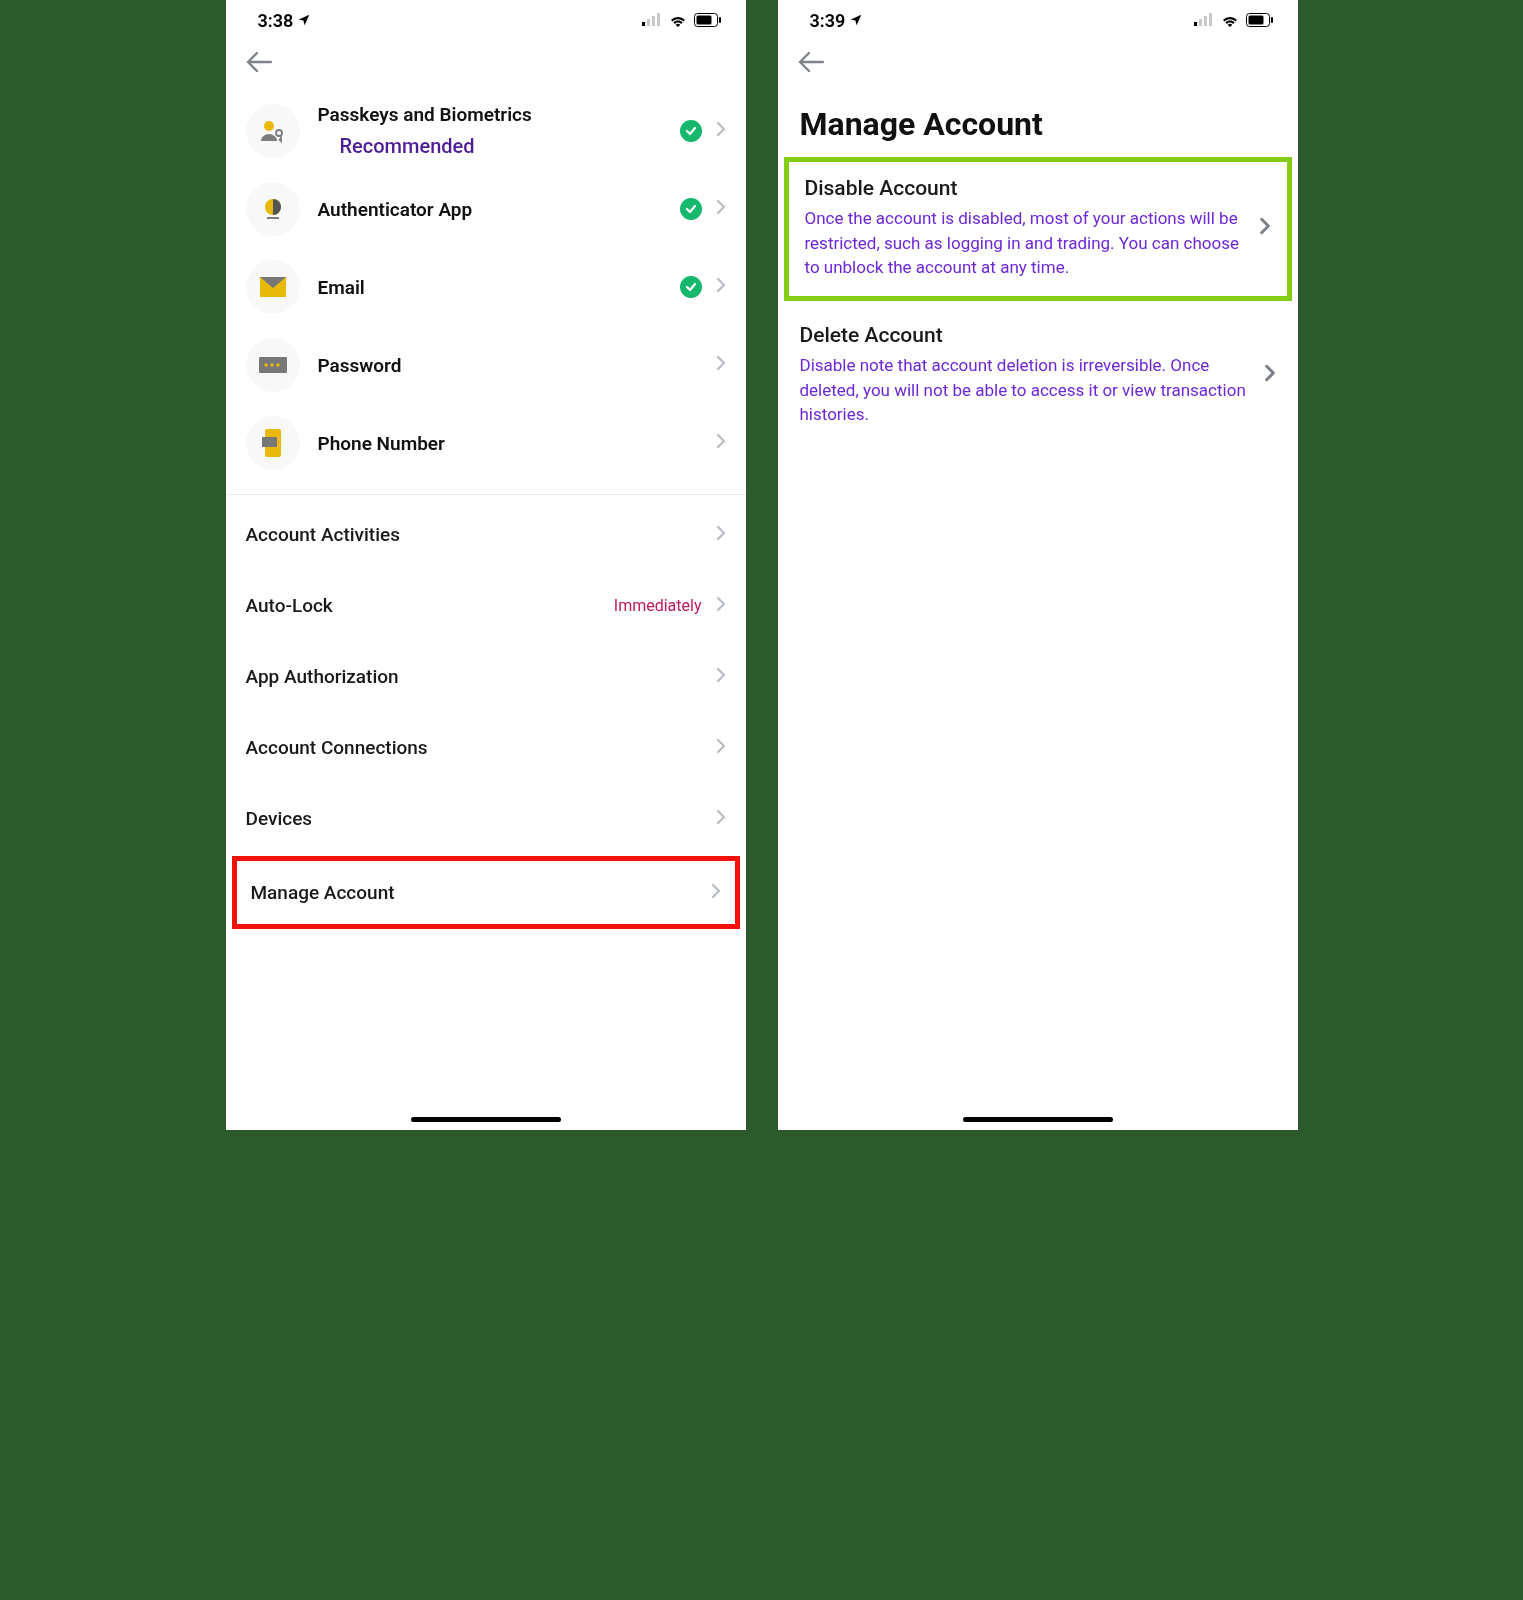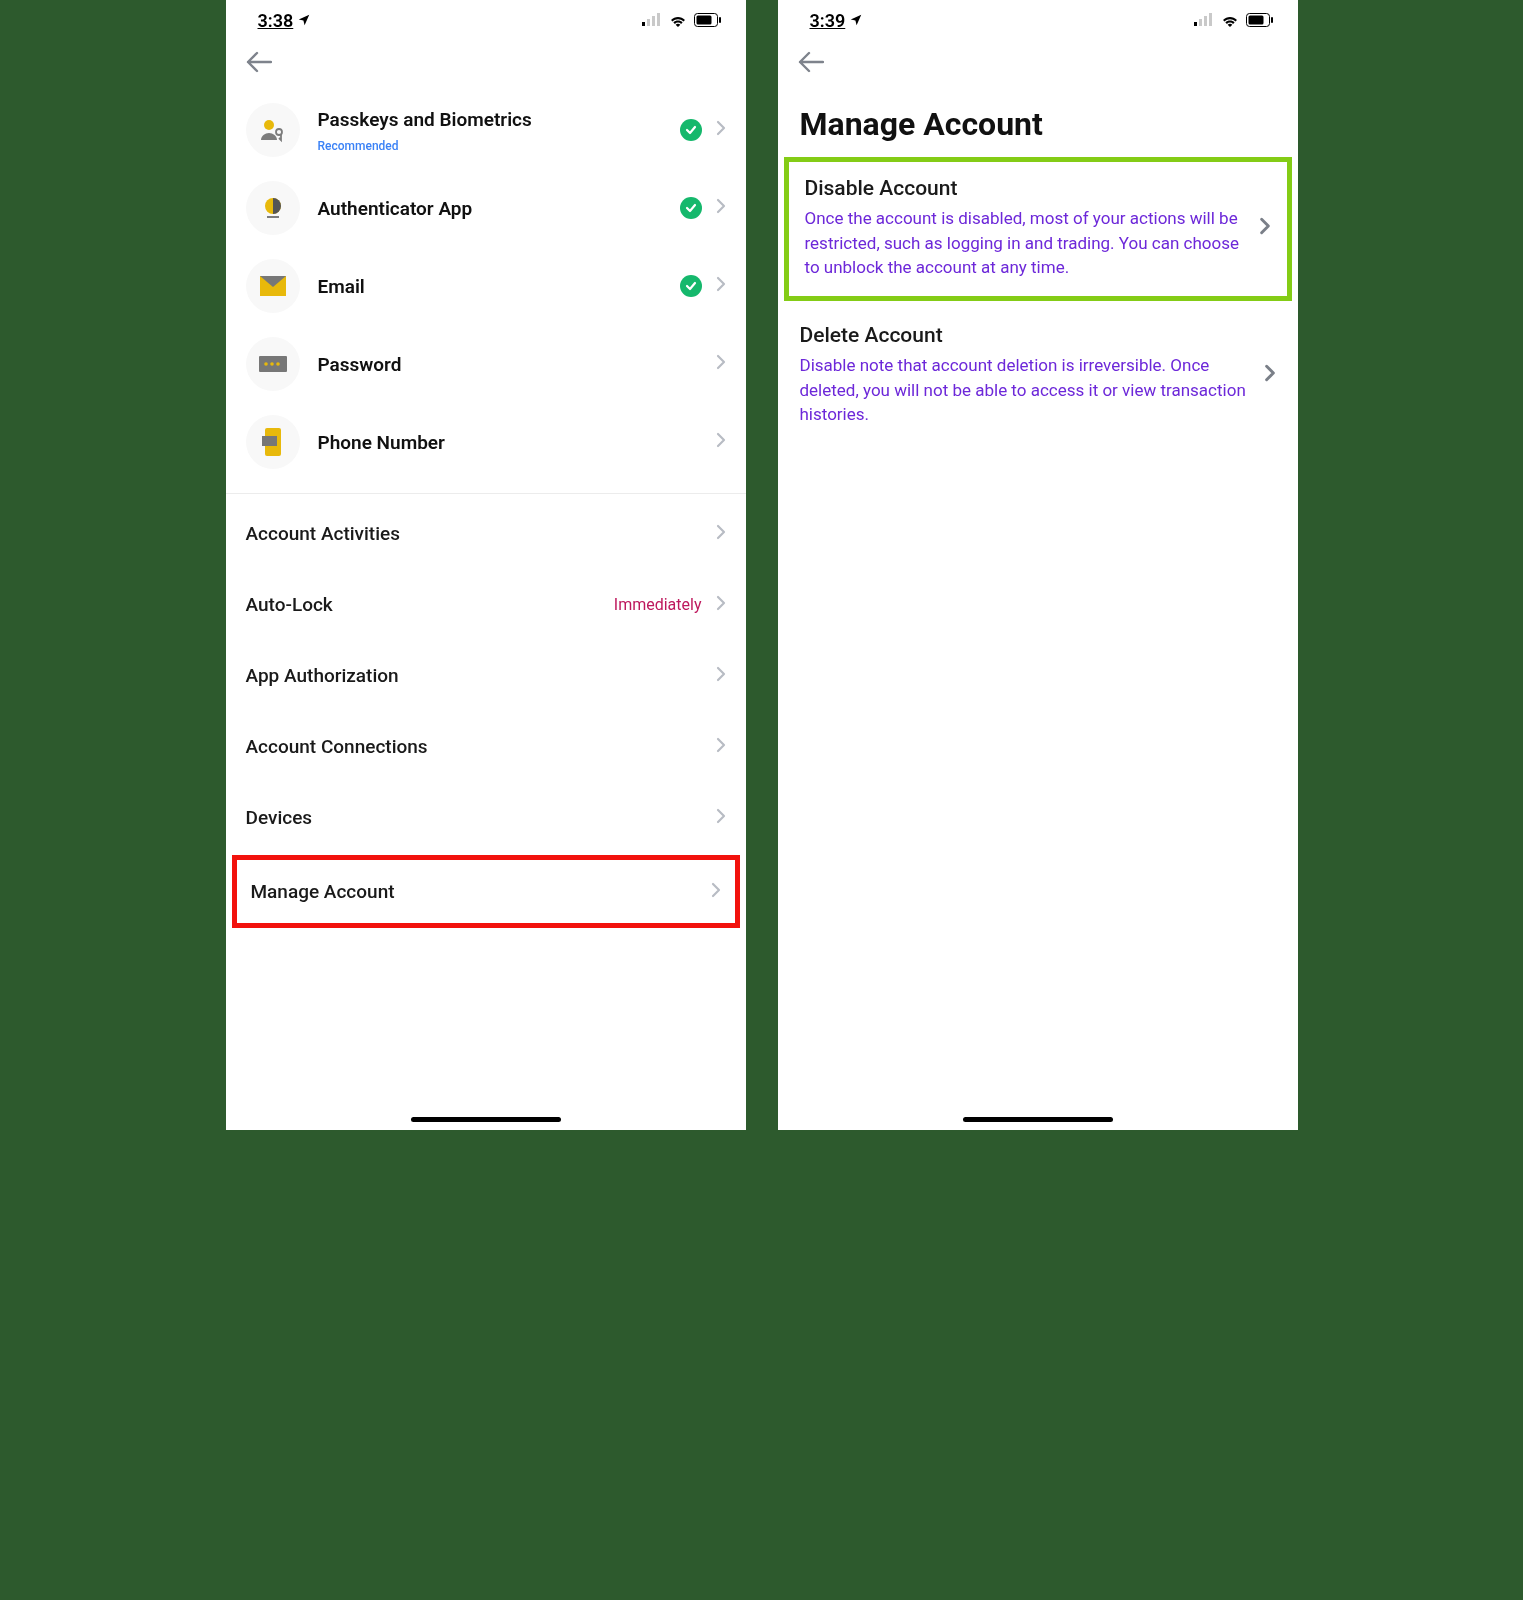--- a/index.html
+++ b/index.html
@@ -22,21 +22,21 @@
     }
     
     .status-bar {
       display: flex;
       justify-content: space-between;
       align-items: center;
       padding: 10px 24px 6px 32px;
       font-weight: 600;
       font-size: 18px;
     }
-    .status-left { display: flex; align-items: flex-start; gap: 4px; text-decoration: underline; }
+    .status-left { display: flex; align-items: flex-start; gap: 4px; }
     .status-right { display: flex; align-items: center; gap: 6px; }
     
     .back-row { padding: 14px 20px 8px 20px; }
     .back-arrow { color: #8a8f99; display: inline-block; }
     
     .sec-list { padding: 6px 0 0 0; }
     .sec-item {
       display: flex;
       align-items: center;
       padding: 12px 20px;
@@ -44,21 +44,21 @@
     }
     .sec-icon-wrap {
       width: 54px; height: 54px;
       border-radius: 50%;
       background: #f8f8f8;
       display: flex; align-items: center; justify-content: center;
       flex-shrink: 0;
     }
     .sec-body { flex: 1; display: flex; flex-direction: column; gap: 8px; justify-content: space-between; }
     .sec-title { font-size: 19px; font-weight: 600; color: #111; }
-    .sec-badge { font-size: 12px; color: #3b82f6; font-weight: 500; }
+    .sec-badge { font-size: 20px; color: #4c1d95; font-weight: 500; margin-left: 22px; }
     .sec-right { display: flex; align-items: center; gap: 14px; }
     .check-circle {
       width: 22px; height: 22px; border-radius: 50%; background: #15b86c;
       display: flex; align-items: center; justify-content: center;
     }
     .chevron { color: #b8bcc4; flex-shrink: 0; }
     .divider { height: 1px; background: #ececec; margin-top: 12px; }
     
     .lower-list { padding-top: 4px; }
     .row-item {

